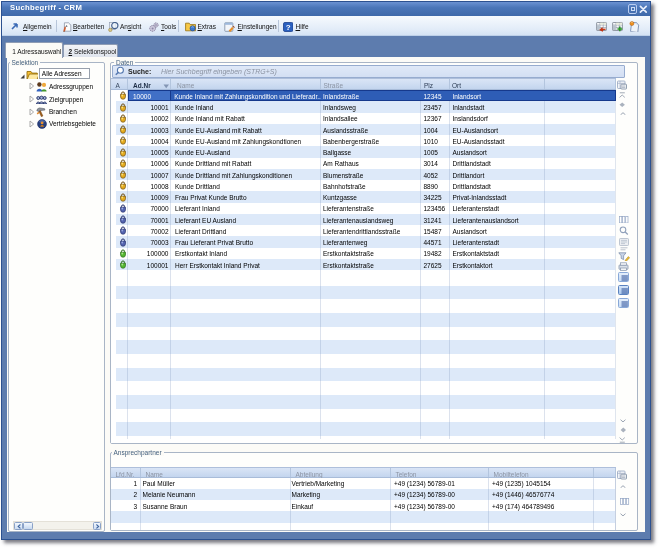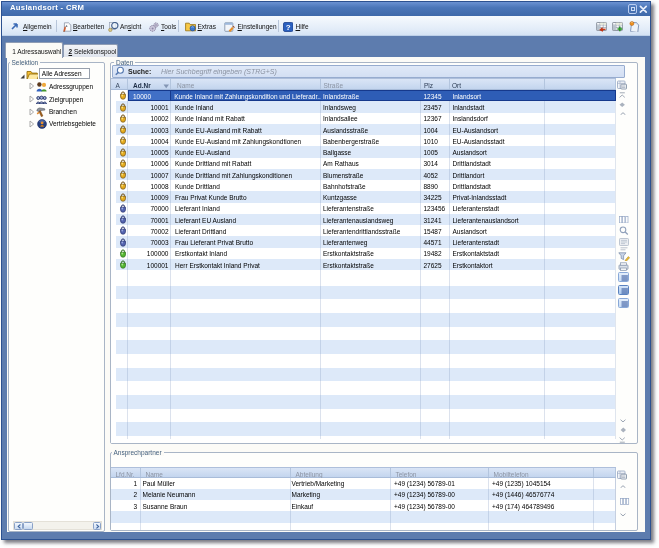--- a/index.html
+++ b/index.html
@@ -30,21 +30,21 @@
 .hcell{position:absolute;top:0;height:100%;border-right:1px solid #b3c5de;font-size:6.5px;color:#8b93a2;}
 .hcell span{position:absolute;top:3.1px;left:3px;white-space:pre;}
 .row{position:absolute;left:111px;width:505px;height:11.25px;border-right:1px solid #dfe5ee;}
 .cell{position:absolute;top:0;height:100%;font-size:6.5px;color:#000;white-space:pre;overflow:hidden;border-right:1px solid rgba(128,152,192,0.28);}
 .cell i{font-style:normal;position:absolute;top:2.6px;}
 </style></head>
 <body>
 <div id="page">
   <div class="ab" id="win"></div>
   <div class="ab" id="titlebar"></div>
-  <div class="ab" id="title">Auslandsort - CRM</div>
+  <div class="ab" id="title">Suchbegriff - CRM</div>
   <div class="ab" id="btn-restore">
       <b></b>
     </div>
   <svg class="ab" style="left:639px;top:4.5px" width="9" height="9" viewBox="0 0 9 9">
       <path d="M1.4 1.4 L7.2 7.2 M7.2 1.4 L1.4 7.2" stroke="#e8eefa" stroke-width="1.7" stroke-linecap="round"></path>
     </svg>
   <div class="ab" id="menubar"></div>
   <div class="ab" id="tab2">
       <span class="tab"><b class="u" style="font-weight:bold">2</b> Selektionspool</span>
     </div>

